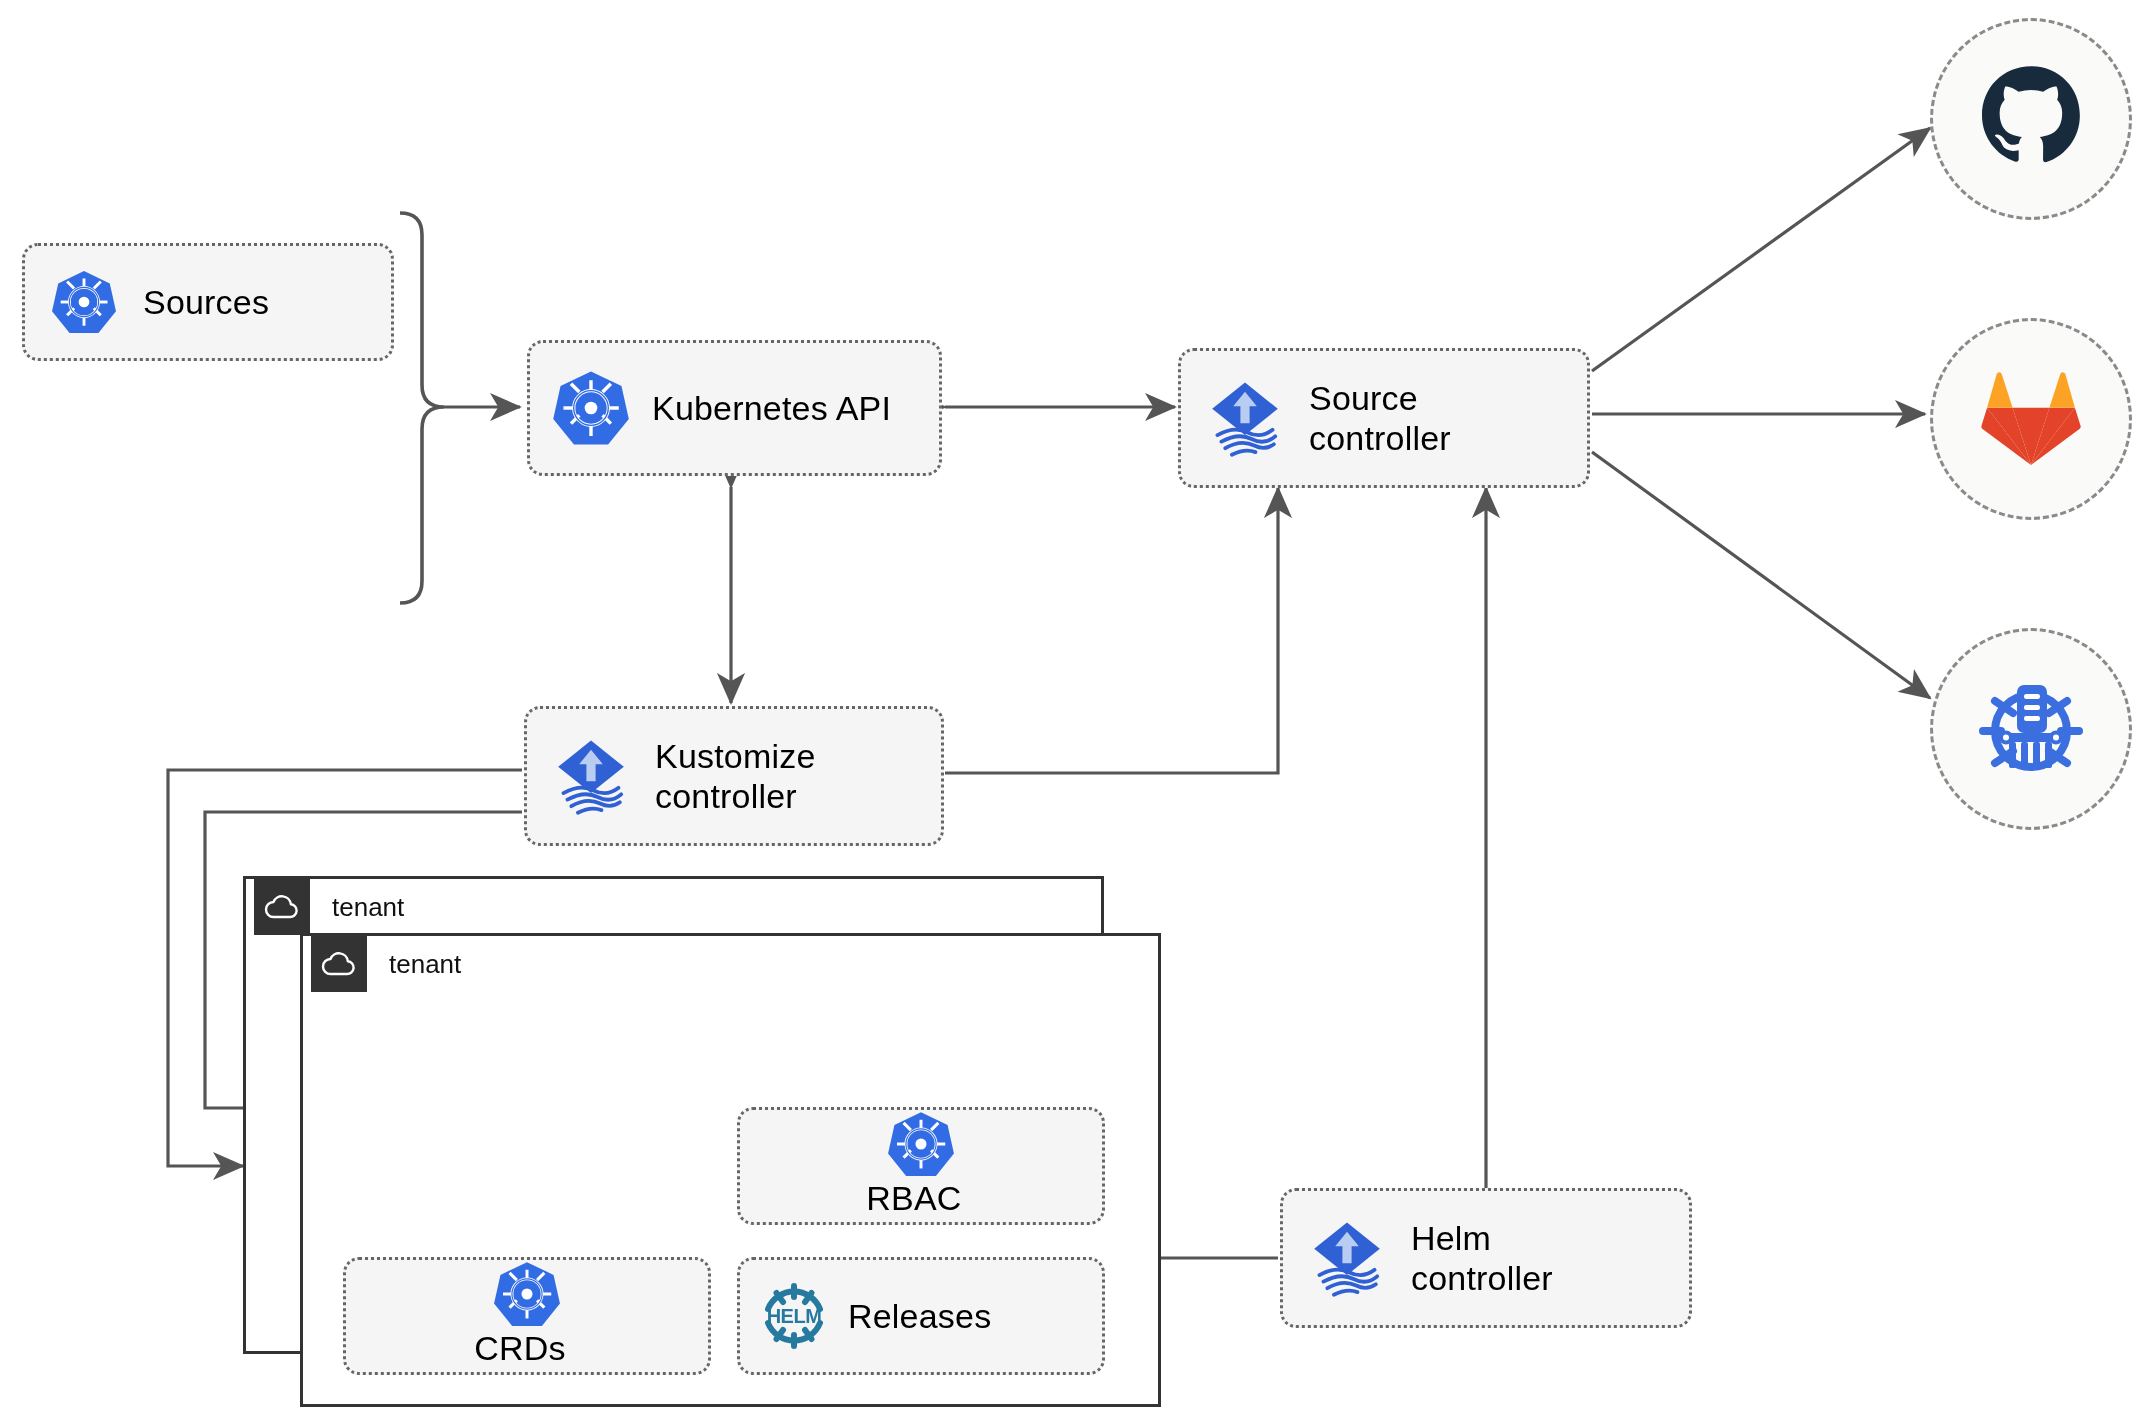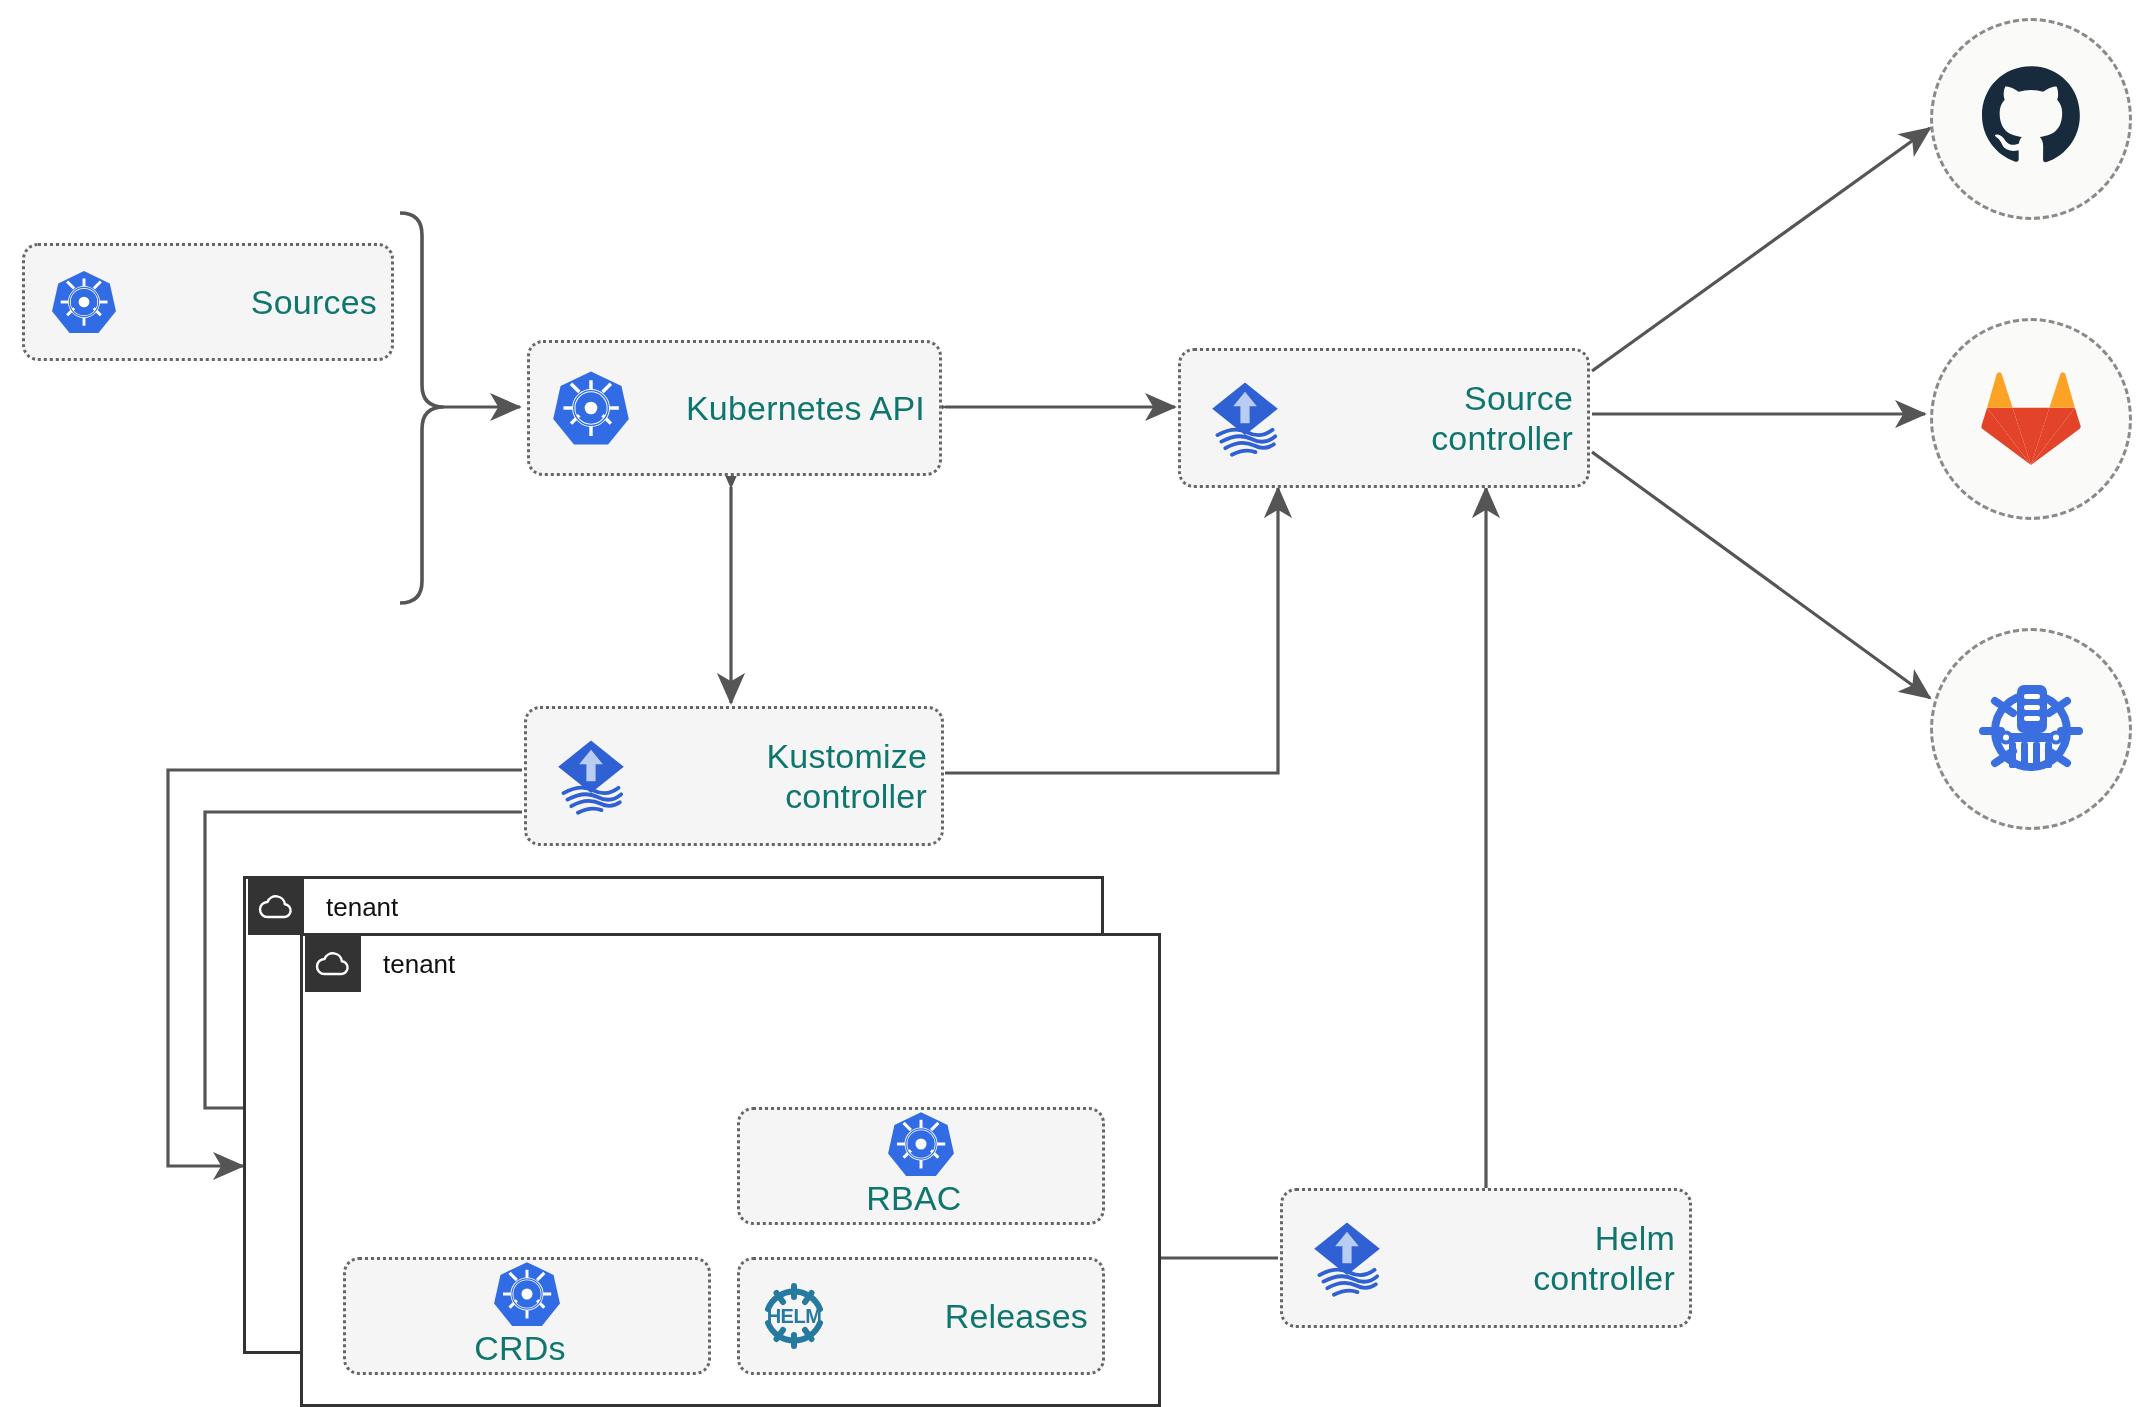--- a/index.html
+++ b/index.html
@@ -13,37 +13,37 @@
     background:#f5f5f5;
     border:3px dotted #666666;
     border-radius:16px;
     box-sizing:border-box;
     display:flex;
     align-items:center;
     z-index:3;
   }
   .node .ico{flex:0 0 auto;display:flex;align-items:center;justify-content:center;}
   .node .lbl{
-    flex:1 1 auto;text-align:right;color:#0f766e;
+    flex:1 1 auto;text-align:left;color:#000000;
     font-size:34px;line-height:1.18;letter-spacing:.2px;
     padding-right:14px;white-space:pre-line;
   }
   .node.two-line .lbl{font-size:34px;}
 
   
   .provider{
     position:absolute;border:3px dashed #8a8a8a;border-radius:50%;
     background:#fafaf9;display:flex;align-items:center;justify-content:center;z-index:3;
   }
 
   
   .tenant{
     position:absolute;background:#ffffff;border:3px solid #333333;box-sizing:border-box;z-index:2;
   }
-  .tenant .bar{position:absolute;left:2px;top:0;display:flex;align-items:center;height:56px;}
+  .tenant .bar{position:absolute;left:8px;top:0;display:flex;align-items:center;height:56px;}
   .tenant .bar .cloud{
     width:56px;height:56px;background:#333333;display:flex;align-items:center;justify-content:center;
   }
   .tenant .bar .tname{
     font-size:26px;color:#111111;padding-left:22px;white-space:nowrap;
   }
   .tenant.front{z-index:4;}
 </style>
 </head>
 <body>

